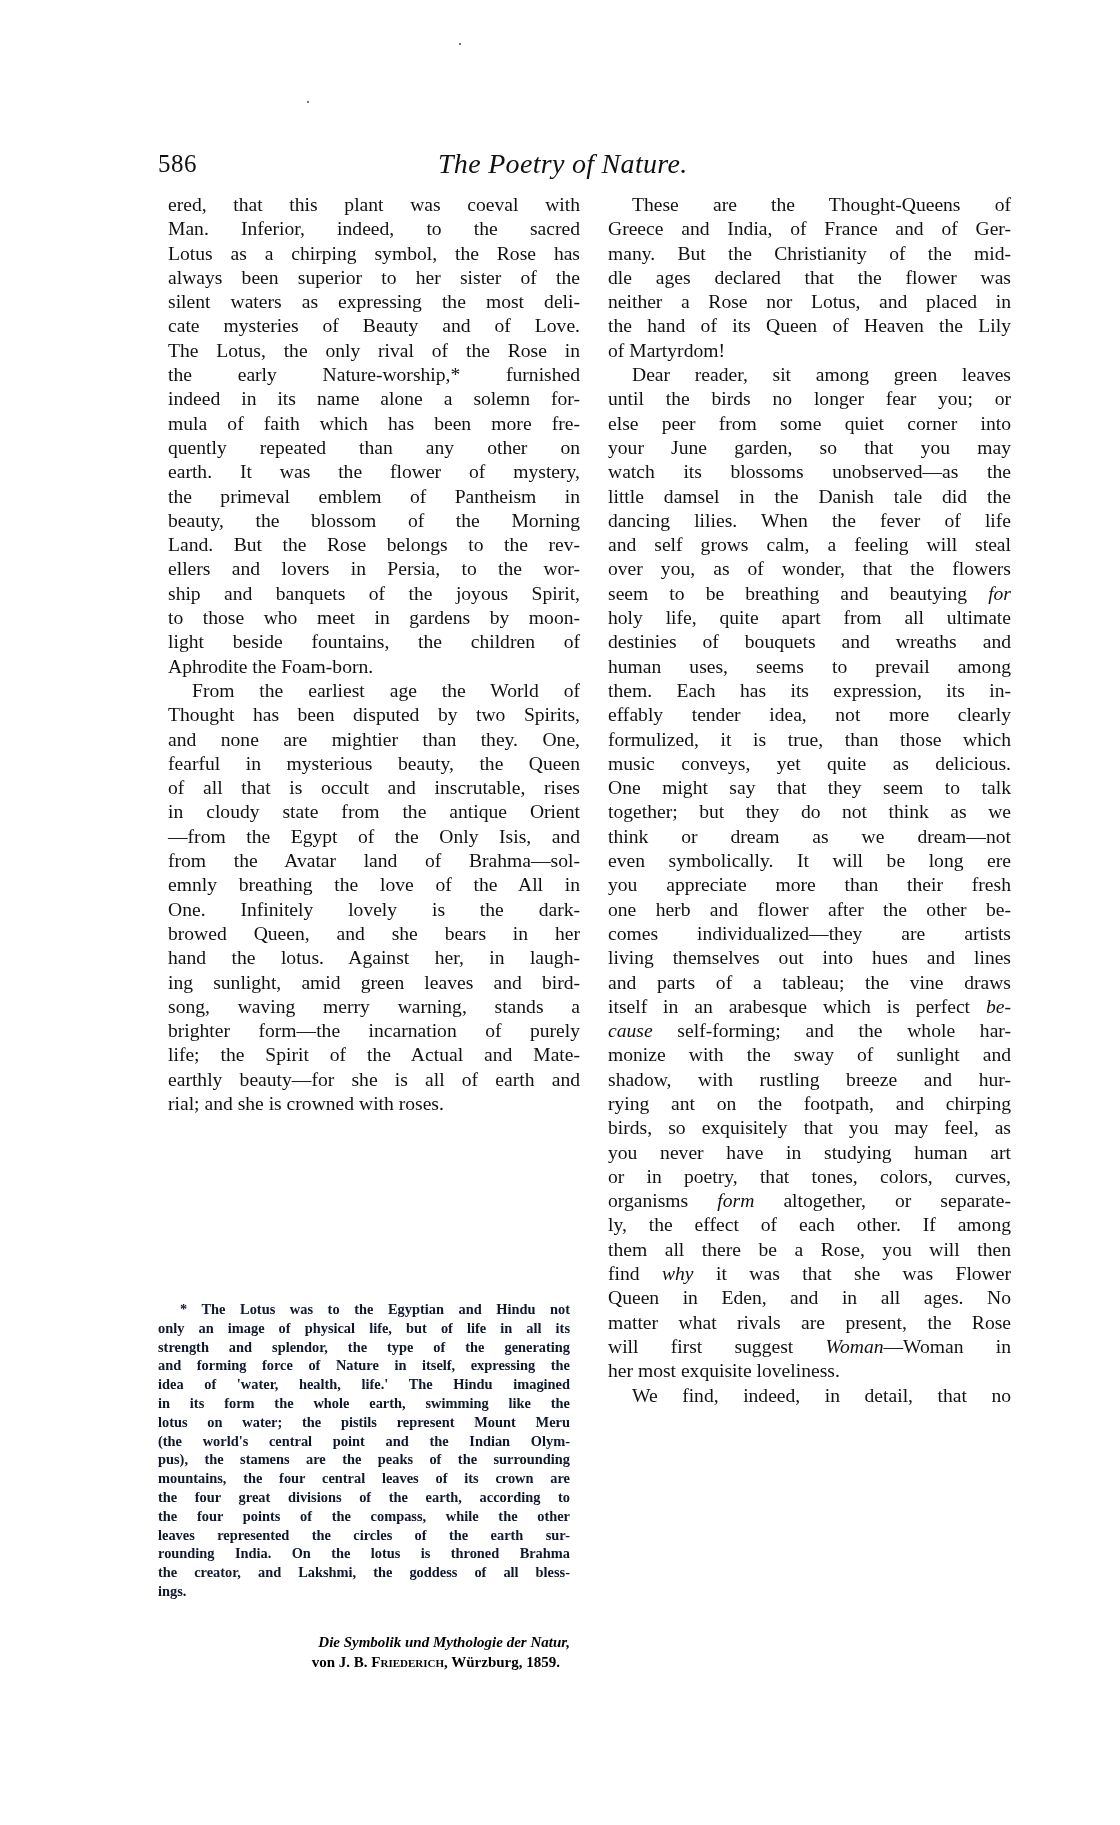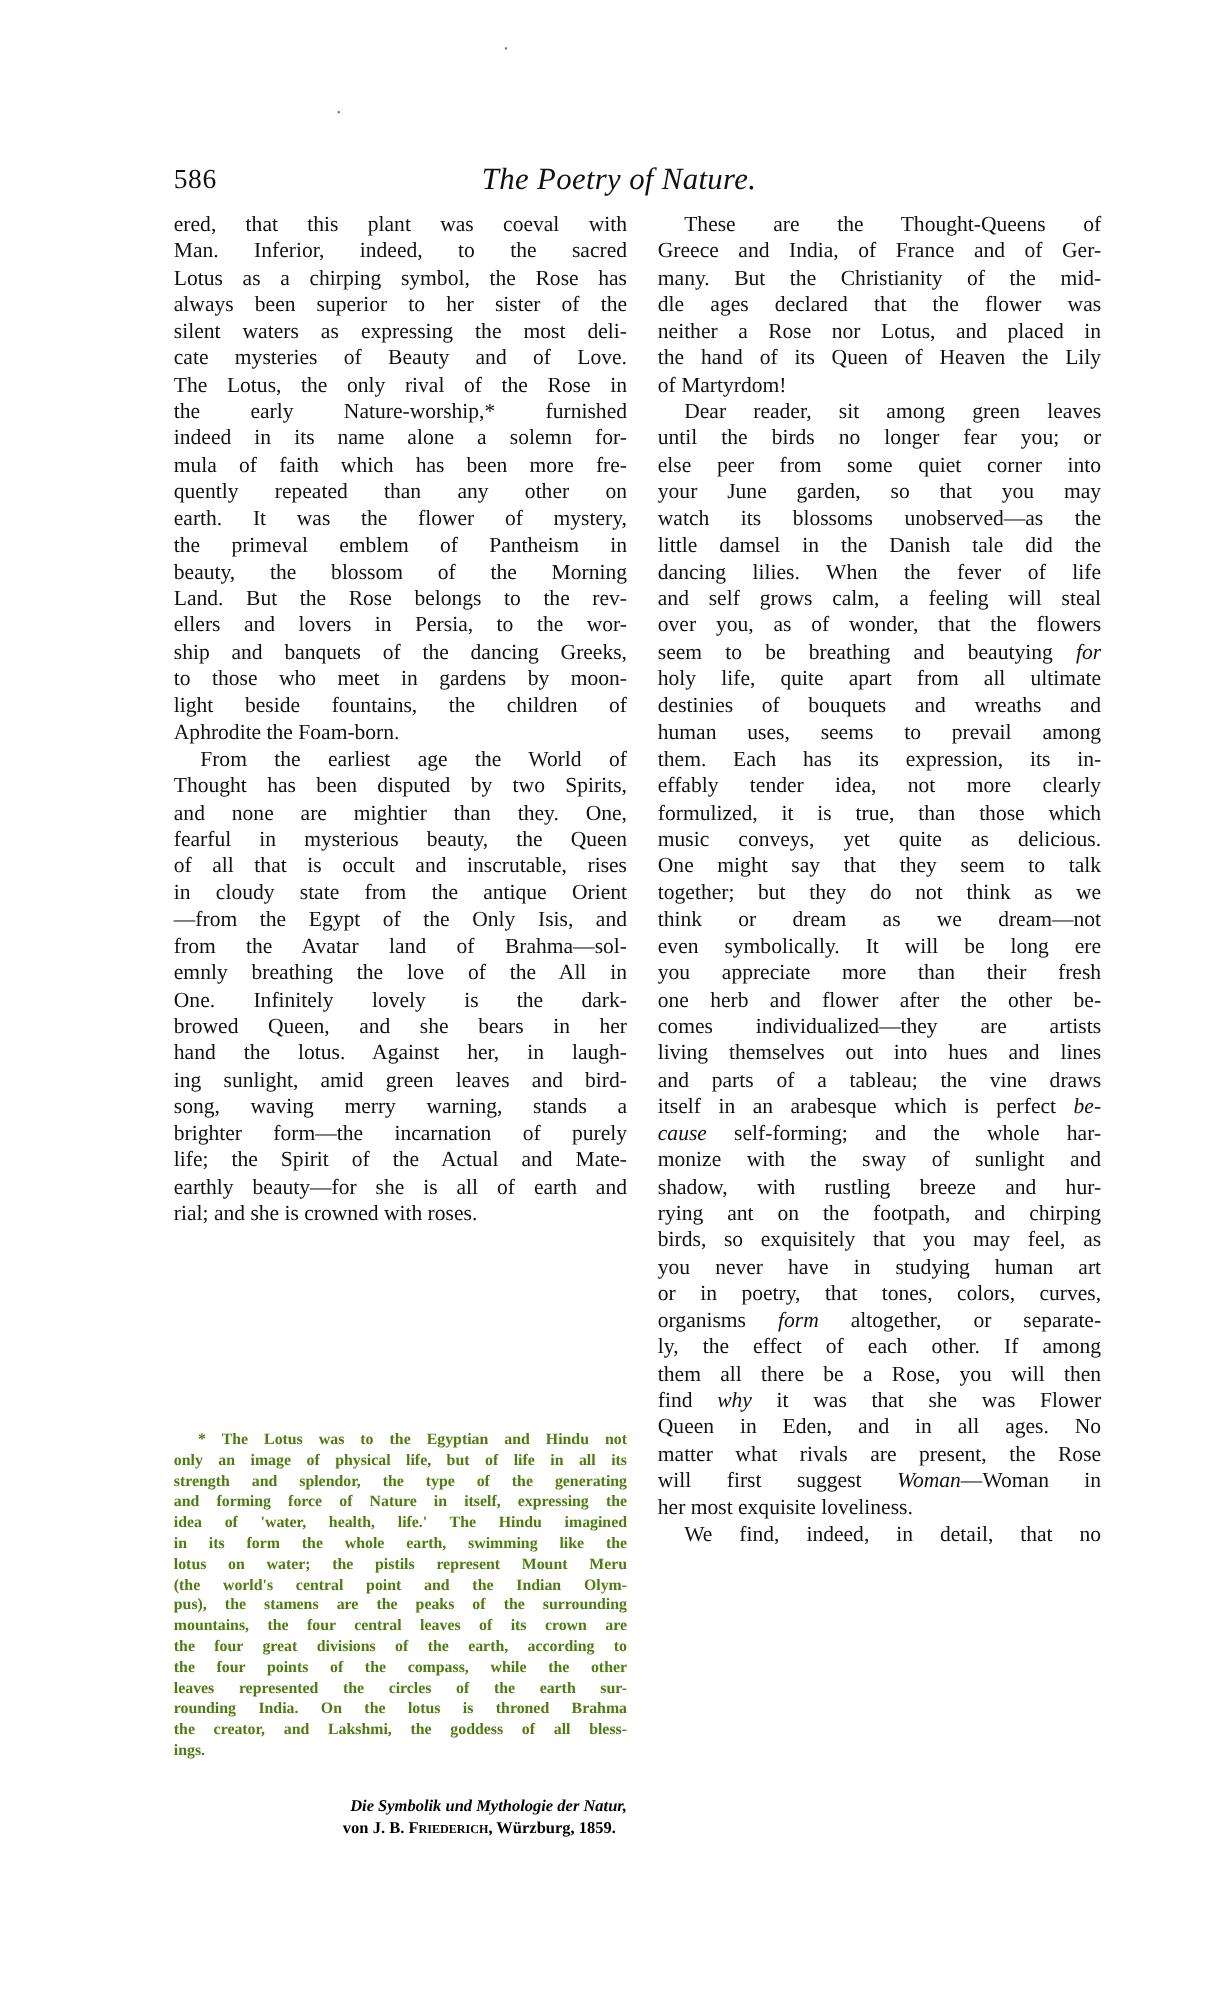--- a/index.html
+++ b/index.html
@@ -44,20 +44,21 @@
       font-style: italic;
       letter-spacing: 0.3px;
     }
     .column {
       position: absolute;
       top: 193px;
       font-size: 19.6px;
       line-height: 24.3px;
       text-align: justify;
       hyphens: manual;
+      margin-left: 10px;
     }
     .col-left  { left: 158px; width: 412px; }
     .col-right { left: 598px; width: 403px; }
     .line {
       display: block;
       text-align: justify;
       text-align-last: justify;
       white-space: nowrap;
       overflow: visible;
     }
@@ -66,21 +67,21 @@
     }
     .footnote {
       position: absolute;
       left: 158px;
       top: 1300px;
       width: 412px;
       font-size: 14.4px;
       line-height: 18.8px;
       font-family: "Liberation Serif", "DejaVu Serif", serif;
       font-weight: bold;
-      color: #4d7c0f;
+      color: #0f172a;
     }
     .footnote .line { text-align-last: justify; }
     .footnote .line.last { text-align-last: left; }
     .citation {
       position: absolute;
       left: 158px;
       top: 1633px;
       width: 412px;
       font-size: 15px;
       line-height: 19.5px;
@@ -128,21 +129,21 @@
       <span class="line">The Lotus, the only rival of the Rose in</span>
       <span class="line">the early Nature-worship,* furnished</span>
       <span class="line">indeed in its name alone a solemn for-</span>
       <span class="line">mula of faith which has been more fre-</span>
       <span class="line">quently repeated than any other on</span>
       <span class="line">earth.  It was the flower of mystery,</span>
       <span class="line">the primeval emblem of Pantheism in</span>
       <span class="line">beauty, the blossom of the Morning</span>
       <span class="line">Land.  But the Rose belongs to the rev-</span>
       <span class="line">ellers and lovers in Persia, to the wor-</span>
-      <span class="line">ship and banquets of the dancing Greeks,</span>
+      <span class="line">ship and banquets of the joyous Spirit,</span>
       <span class="line">to those who meet in gardens by moon-</span>
       <span class="line">light beside fountains, the children of</span>
       <span class="line last">Aphrodite the Foam-born.</span>
       <span class="line" style="padding-left: 24px;">From the earliest age the World of</span>
       <span class="line">Thought has been disputed by two Spirits,</span>
       <span class="line">and none are mightier than they.  One,</span>
       <span class="line">fearful in mysterious beauty, the Queen</span>
       <span class="line">of all that is occult and inscrutable, rises</span>
       <span class="line">in cloudy state from the antique Orient</span>
       <span class="line">—from the Egypt of the Only Isis, and</span>

